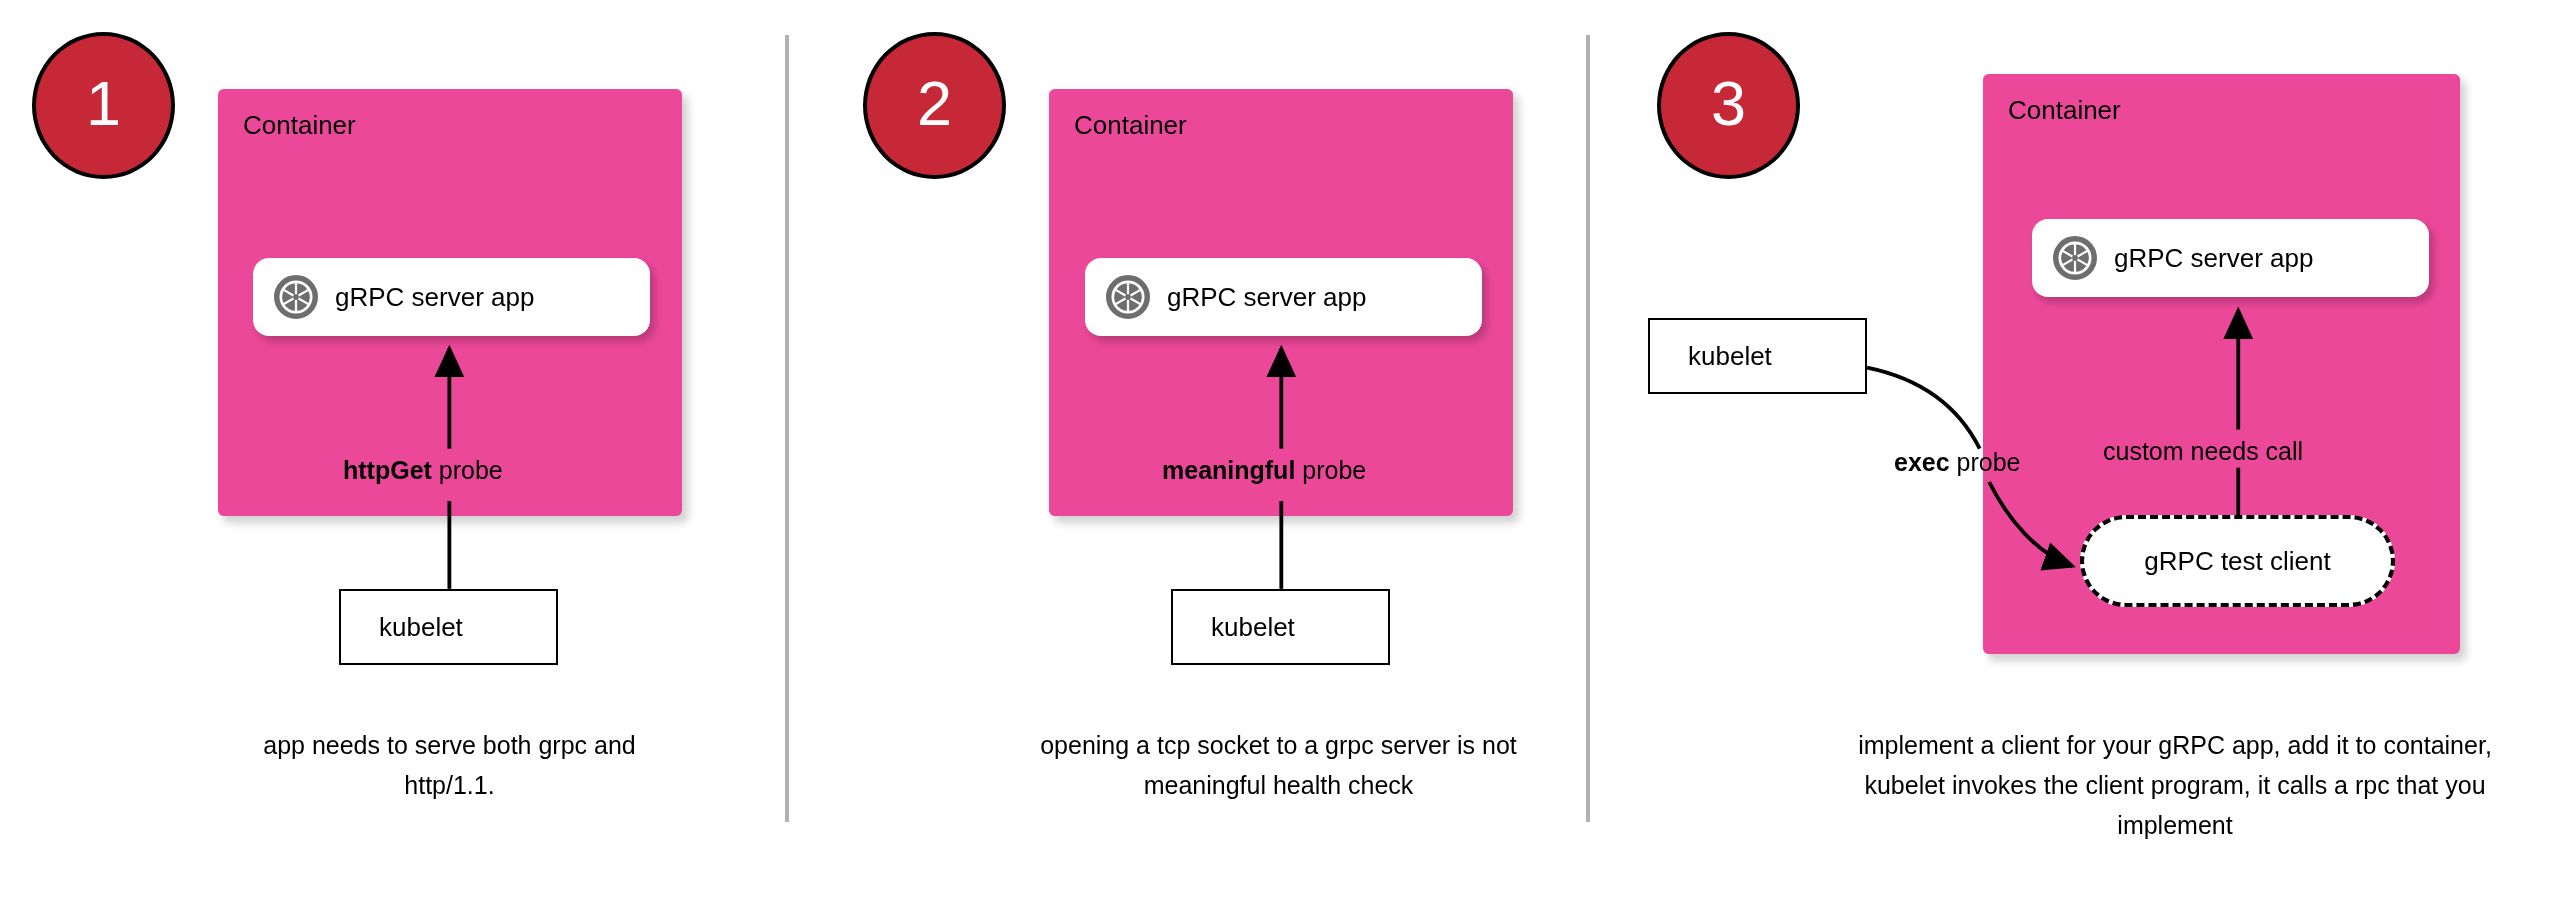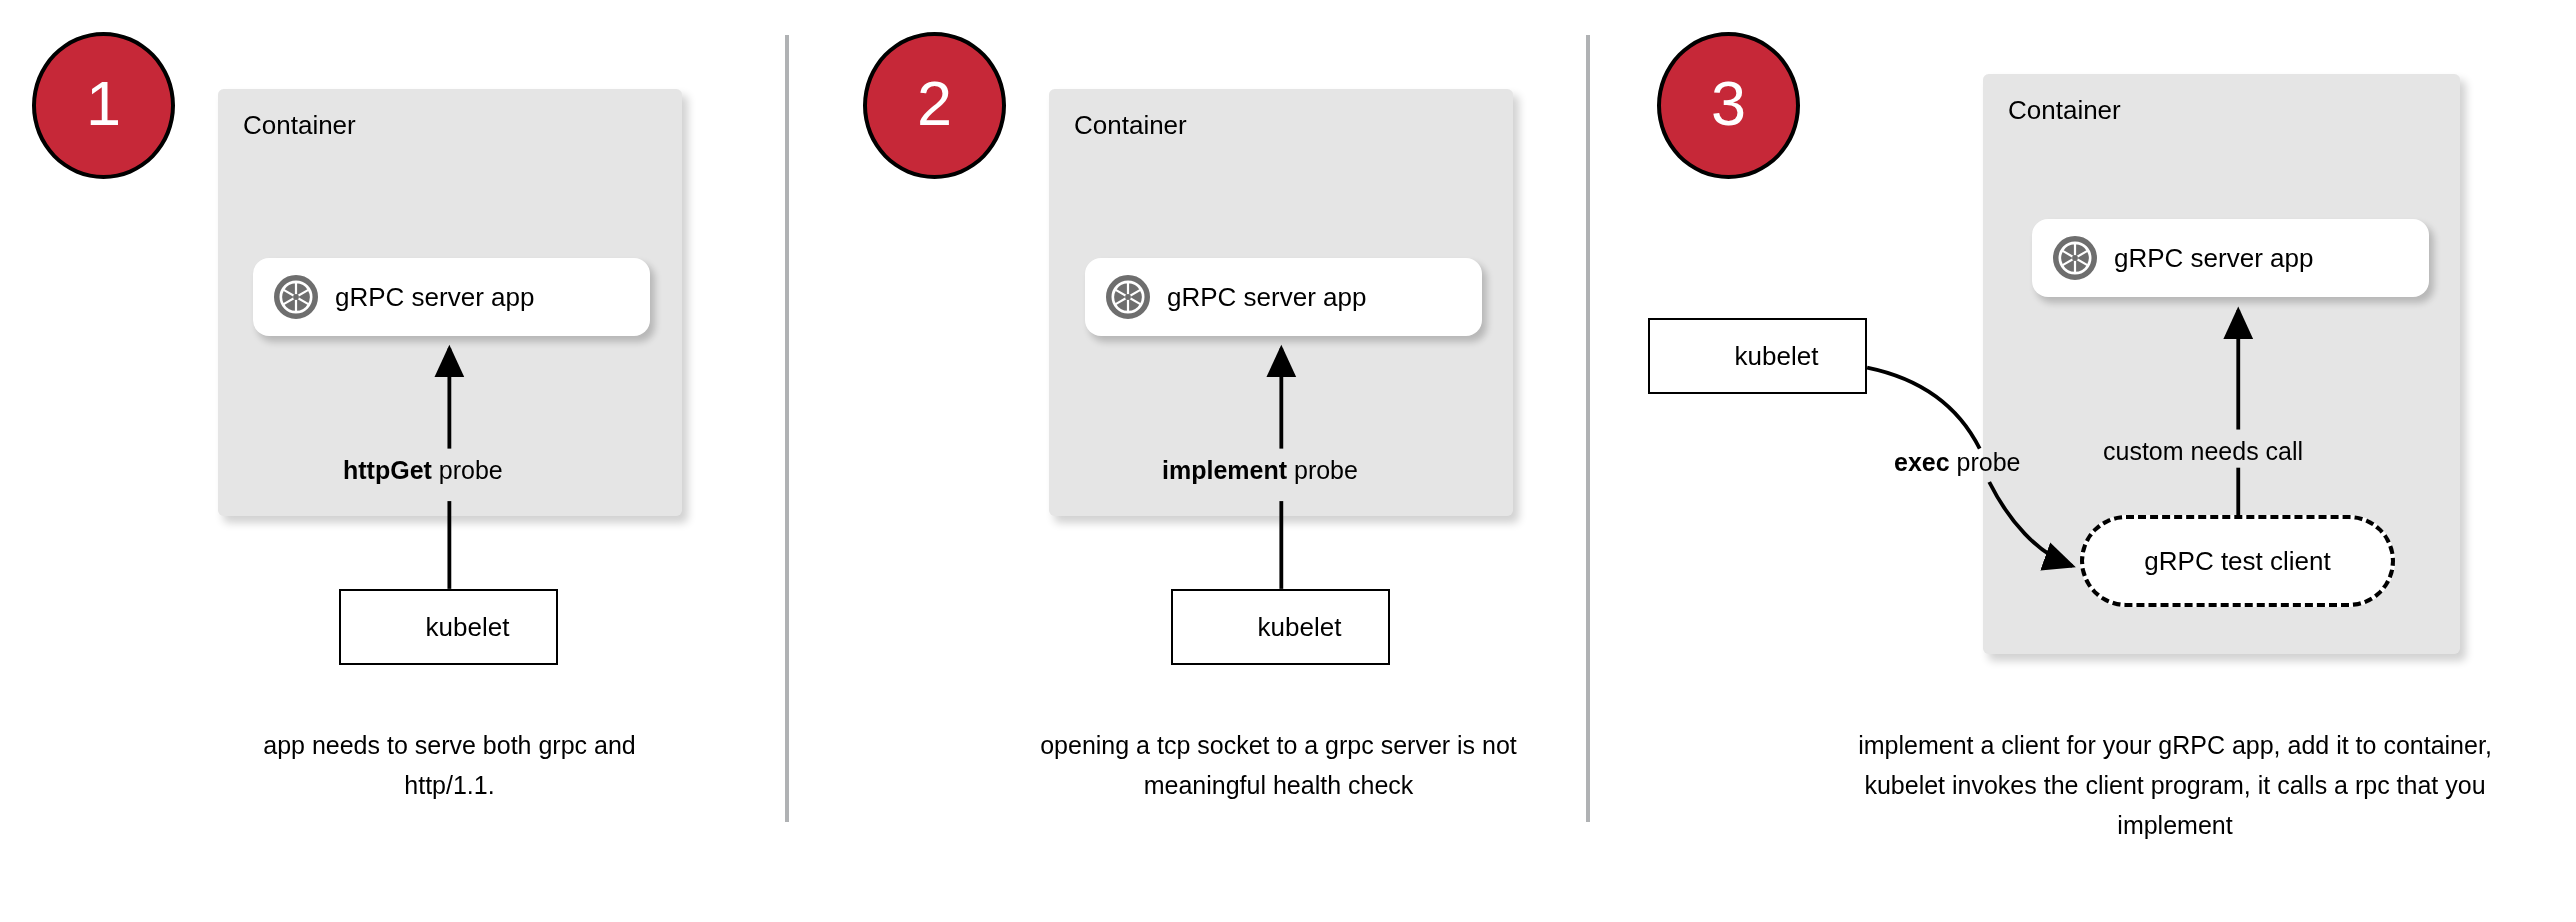--- a/index.html
+++ b/index.html
@@ -44,21 +44,21 @@
     color: #ffffff;
     font-size: 63px;
     line-height: 1;
     font-weight: 400;
     letter-spacing: 0;
     transform: translateY(-1.9px);
   }
 
   
   .container-box {
-    background: #e5e5e5;
+    background: #ec4899;
     border-radius: 5.7px;
     box-shadow: 5.7px 6.7px 8.6px rgba(0,0,0,0.18);
   }
   .container-title {
     position: absolute;
     left: 25px;
     top: 21px;
     font-size: 26px;
     color: #000;
     white-space: nowrap;
@@ -84,21 +84,21 @@
     white-space: nowrap;
     color: #000;
   }
 
   
   .kubelet-box {
     background: #ffffff;
     border: 2.9px solid #000000;
     display: flex;
     align-items: center;
-    justify-content: center;
+    justify-content: flex-start;
     padding-left: 38px;
   }
   .kubelet-label {
     font-size: 26px;
     color: #000;
     white-space: nowrap;
   }
 
   
   .dashed-pill {
@@ -221,21 +221,21 @@
           <line x1="32" y1="32" x2="14.7" y2="42"></line>
           <line x1="32" y1="32" x2="14.7" y2="22"></line>
         </g>
         <circle cx="32" cy="32" r="4.2" fill="#6E6E6E"></circle>
       </svg>
     </span>
     <span class="app-label">gRPC server app</span>
   </div>
 
   <div class="abs edge-label" style="left:1162px; top:456px;">
-    <b>implement</b><span> probe</span>
+    <b>meaningful</b><span> probe</span>
   </div>
 
   <div class="abs kubelet-box" style="left:1171px; top:589px; width:219px; height:76px;">
     <span class="kubelet-label">kubelet</span>
   </div>
 
   <div class="abs caption" style="left:1040px; top:725px; width:477px;">opening a tcp socket to a grpc server is not meaningful health check</div>
 
   <div class="abs badge" style="left:1657px; top:32px;">
     <span class="badge-label">3</span>

